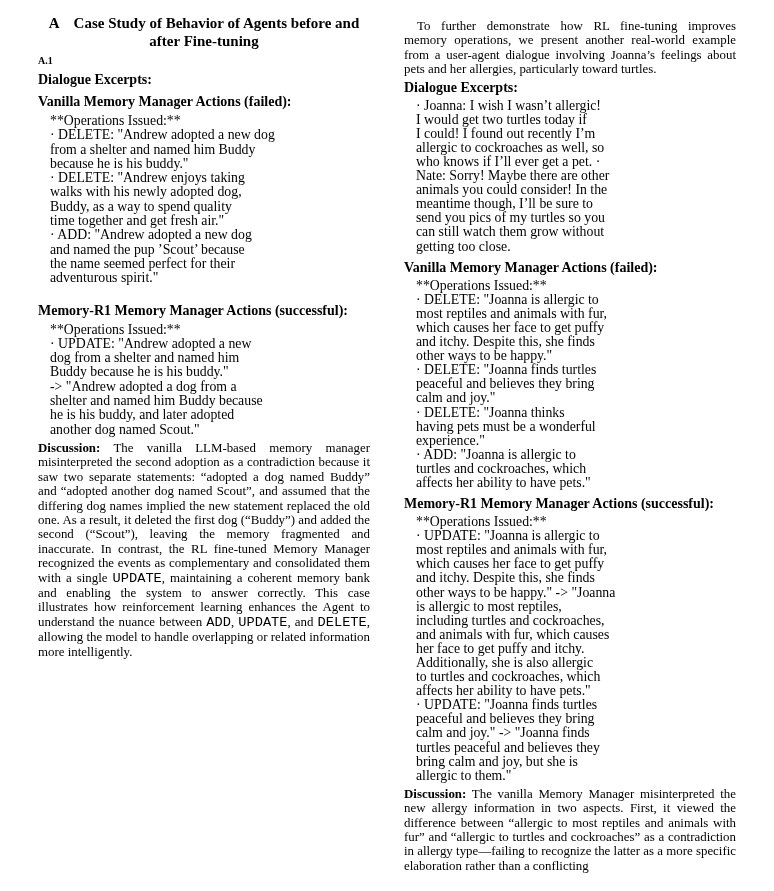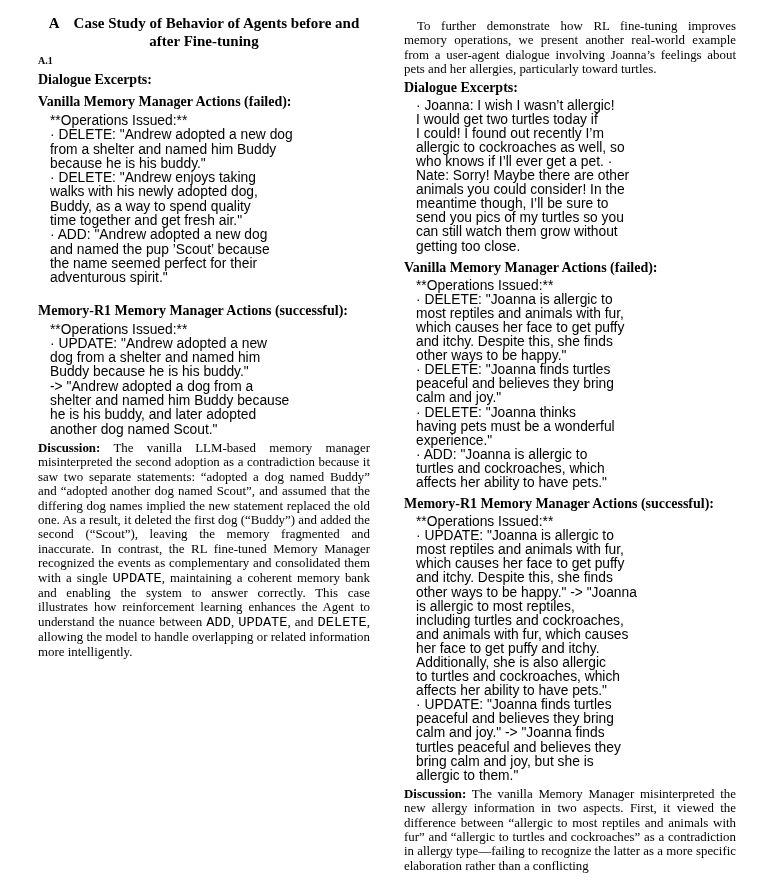--- a/index.html
+++ b/index.html
@@ -58,21 +58,21 @@
     line-height:14.4px;
     text-align:justify;
     hyphens:auto;
     -webkit-hyphens:auto;
   }
   .para.indent{text-indent:13px;margin-top:7px;}
   .disc{}
   
   .code{
     margin:5px 0 0 12px;
-    font-family:Liberation Sans, sans-serif;
+    font-family:Liberation Serif, serif;
     font-size:13.8px;
     line-height:14.3px;
     white-space:pre;
   }
   
   .rc .label.sp{margin-top:6px;}
   .rc .label.big{margin-top:6px;}
   .rc .code{margin-top:4px;line-height:14.1px;}
   .rc .disc{}
   

